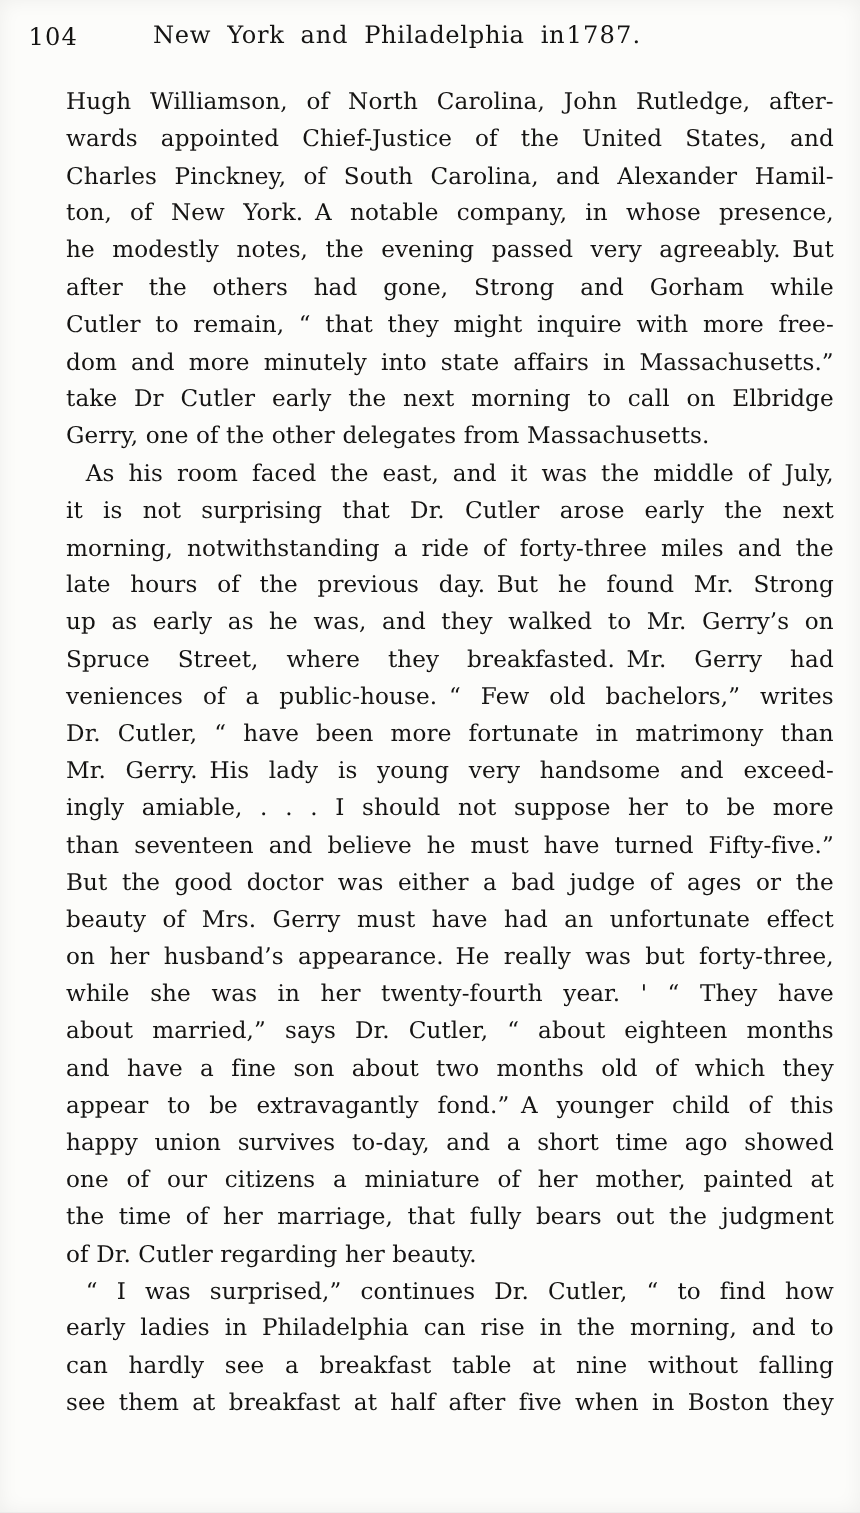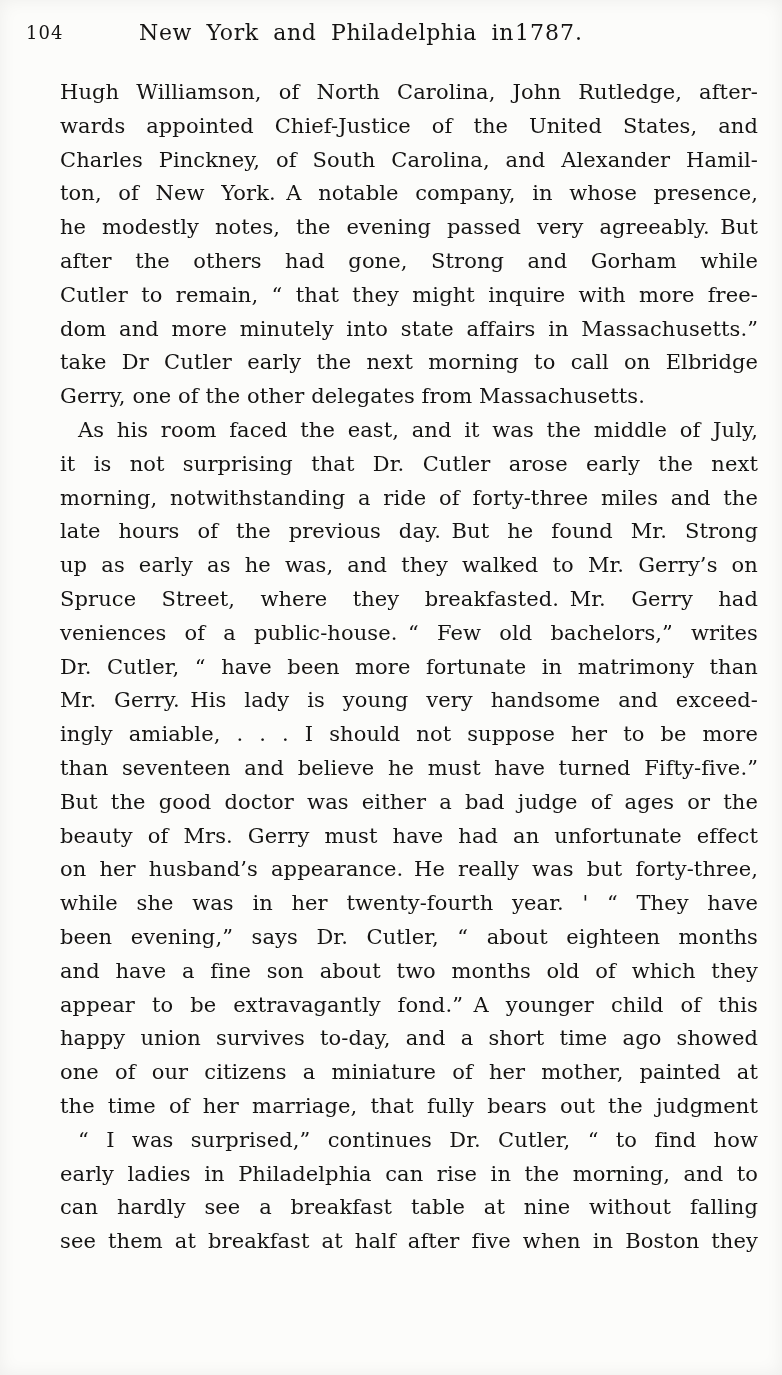--- a/index.html
+++ b/index.html
@@ -22,21 +22,21 @@
     position: absolute;
     top: 20px;
     left: 24px;
     right: 24px;
     height: 34px;
   }
   .pagenum {
     position: absolute;
     left: 2px;
     top: 2px;
-    font-size: 18px;
+    font-size: 22px;
     letter-spacing: 1px;
   }
   .running-title {
     position: absolute;
     left: 60px;
     right: 120px;
     top: 0;
     text-align: center;
     font-size: 22px;
     white-space: nowrap;
@@ -101,24 +101,25 @@
       <div class="line">Spruce Street, where they breakfasted. Mr. Gerry had</div>
       <div class="line">veniences of a public-house. “ Few old bachelors,” writes</div>
       <div class="line">Dr. Cutler, “ have been more fortunate in matrimony than</div>
       <div class="line">Mr. Gerry. His lady is young very handsome and exceed-</div>
       <div class="line">ingly amiable, . . . I should not suppose her to be more</div>
       <div class="line">than seventeen and believe he must have turned Fifty-five.”</div>
       <div class="line">But the good doctor was either a bad judge of ages or the</div>
       <div class="line">beauty of Mrs. Gerry must have had an unfortunate effect</div>
       <div class="line">on her husband’s appearance. He really was but forty-three,</div>
       <div class="line">while she was in her twenty-fourth year. ' “ They have</div>
-      <div class="line">been evening,” says Dr. Cutler, “ about eighteen months</div>
+      <div class="line">about married,” says Dr. Cutler, “ about eighteen months</div>
       <div class="line">and have a fine son about two months old of which they</div>
       <div class="line">appear to be extravagantly fond.” A younger child of this</div>
       <div class="line">happy union survives to-day, and a short time ago showed</div>
       <div class="line">one of our citizens a miniature of her mother, painted at</div>
       <div class="line">the time of her marriage, that fully bears out the judgment</div>
+      <div class="line flush-left">of Dr. Cutler regarding her beauty.</div>
       <div class="line indent">“ I was surprised,” continues Dr. Cutler, “ to find how</div>
       <div class="line">early ladies in Philadelphia can rise in the morning, and to</div>
       <div class="line">can hardly see a breakfast table at nine without falling</div>
       <div class="line">see them at breakfast at half after five when in Boston they</div>
     </div>
 </div>
 
 </body></html>

